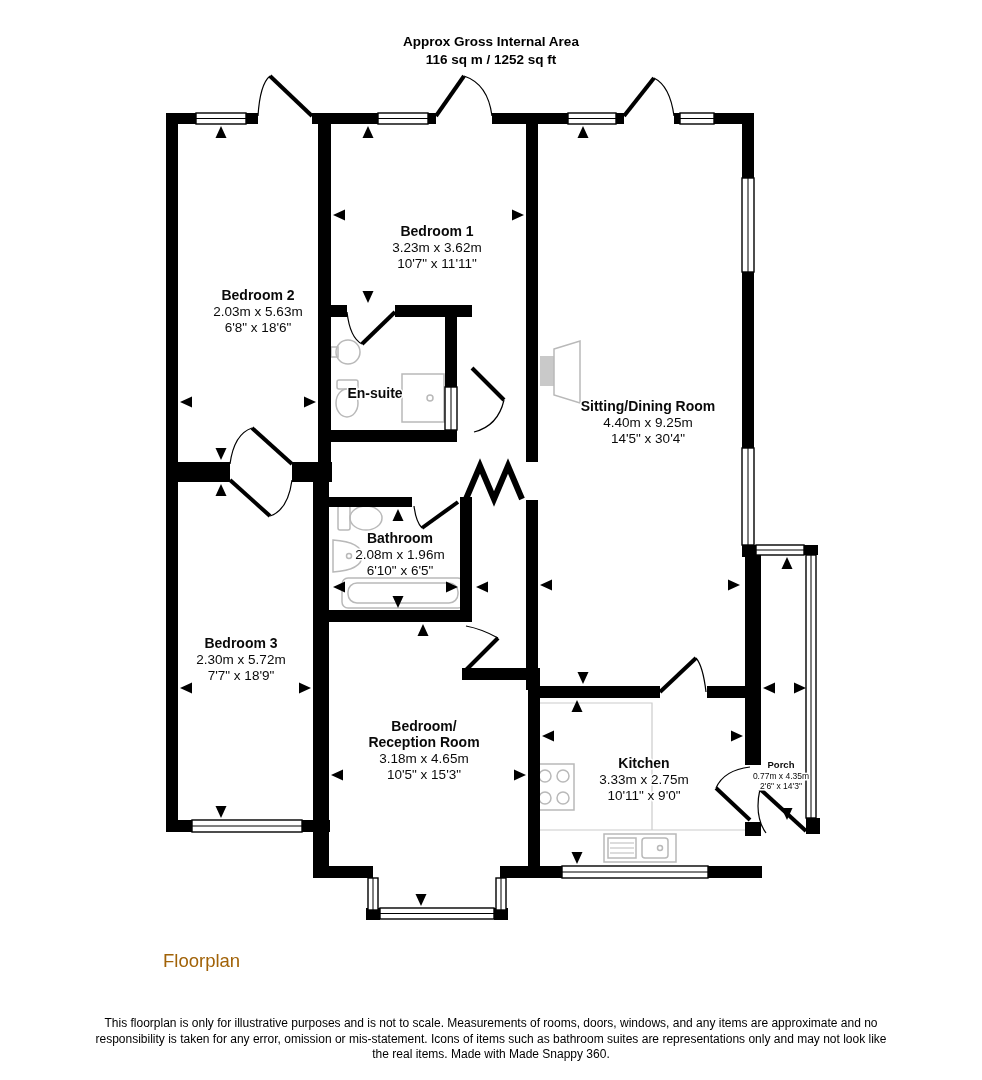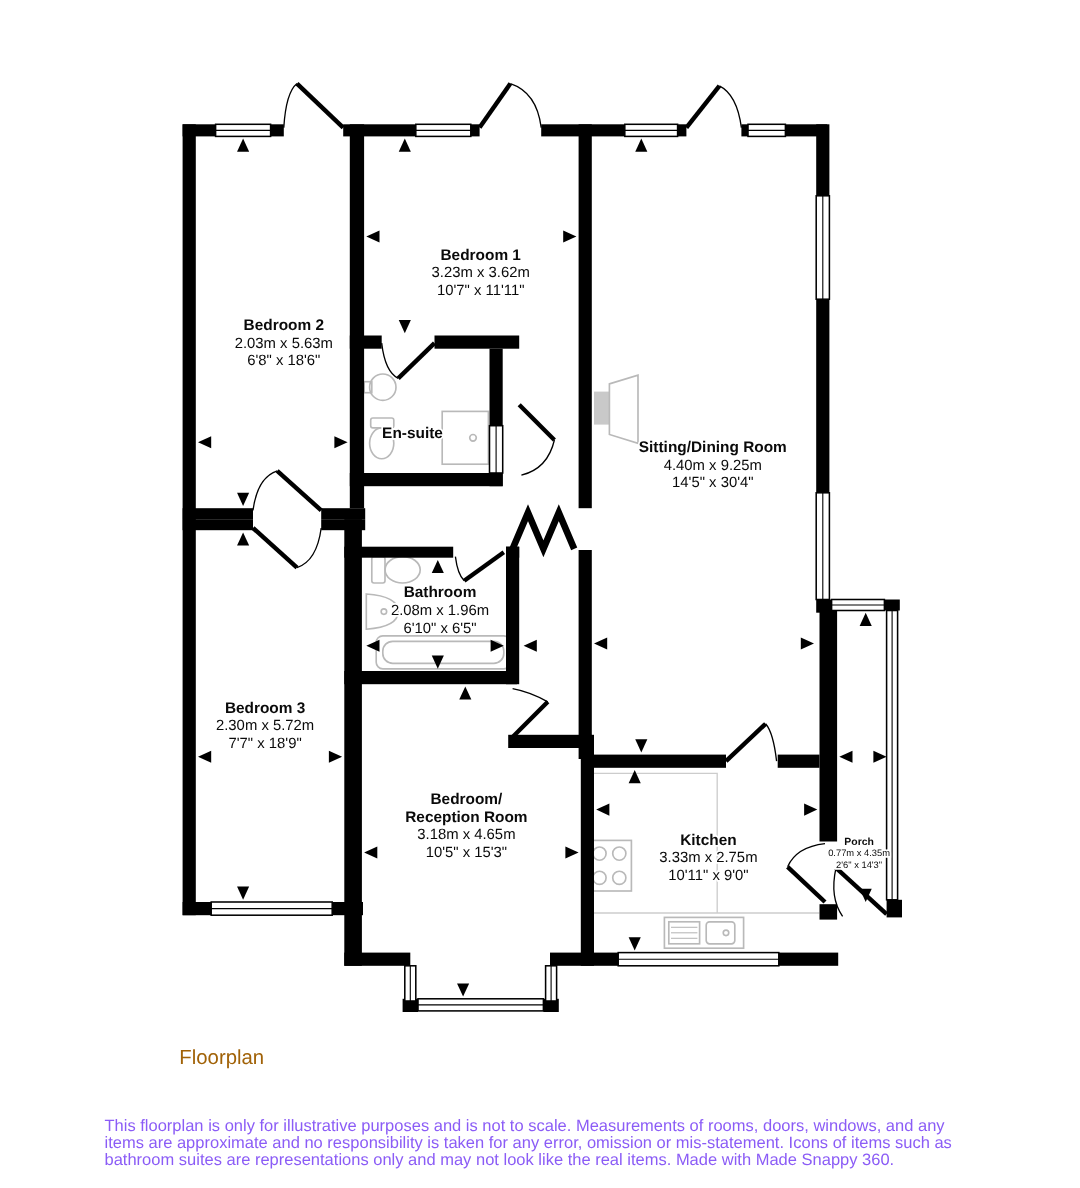--- a/index.html
+++ b/index.html
@@ -2,27 +2,31 @@
 <html><head>
 <meta charset="utf-8">
 <style>
   html,body{margin:0;padding:0;background:#ffffff}
   .page{position:relative;width:982px;height:1080px;background:#ffffff;
         font-family:"Liberation Sans",sans-serif;color:#000;overflow:hidden}
   .hdr{position:absolute;top:33px;left:0;right:0;text-align:center;
        font-size:13.5px;font-weight:700;line-height:17.5px}
   .caption{position:absolute;left:163px;top:950px;font-size:18.5px;color:#a16207}
   .disclaimer{position:absolute;top:1016px;left:50%;transform:translateX(-50%);
-      width:792px;font-size:15px;line-height:15.6px;color:#8b5cf6}
+      width:792px;text-align:center;font-size:12px;line-height:15.6px;color:#000000}
   svg.plan{position:absolute;left:0;top:0}
 </style>
 </head>
 <body>
 
 <div class="page">
+  <div class="hdr">
+    <div>Approx Gross Internal Area</div>
+    <div>116 sq m / 1252 sq ft</div>
+  </div>
   <svg class="plan" width="982" height="1080" viewBox="0 0 982 1080">
       <g>
         <path d="M538,703 L652,703 L652,830" stroke="#cccccc" fill="none" stroke-width="1.2"></path>
         <path d="M538,830 L745,830" stroke="#cccccc" fill="none" stroke-width="1.2"></path>
         <rect x="540" y="356" width="14" height="30" fill="#c9c9c9"></rect>
         <polygon points="554,349 580,341 580,403 554,395" stroke="#b9b9b9" fill="none" stroke-width="1.5"></polygon>
         <rect x="338" y="506" width="12" height="24" rx="2" stroke="#b9b9b9" fill="none" stroke-width="1.5"></rect>
         <ellipse cx="366" cy="518" rx="16" ry="12" stroke="#b9b9b9" fill="none" stroke-width="1.5"></ellipse>
         <path d="M333,540 Q362,542 362,556 Q362,570 333,572 Z" stroke="#b9b9b9" fill="none" stroke-width="1.5"></path>
         <circle cx="349" cy="556" r="2.5" stroke="#b9b9b9" fill="none" stroke-width="1.5"></circle>

